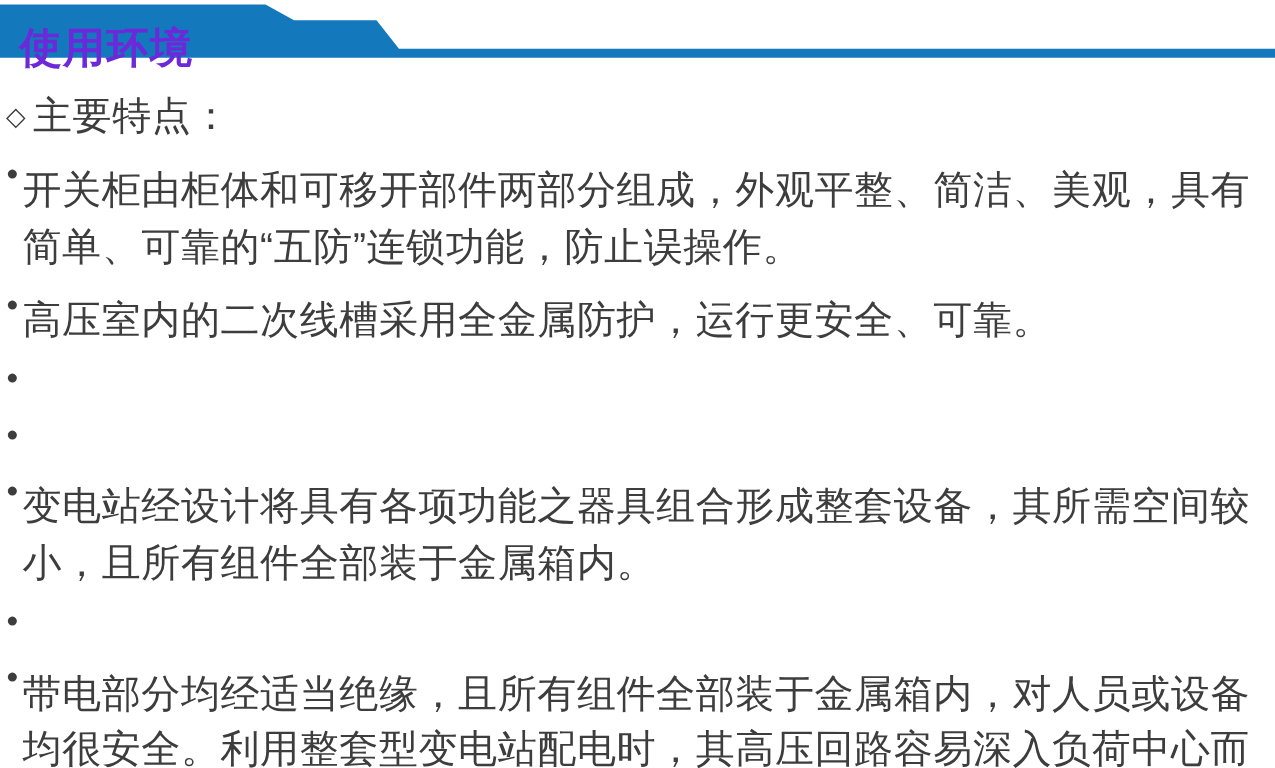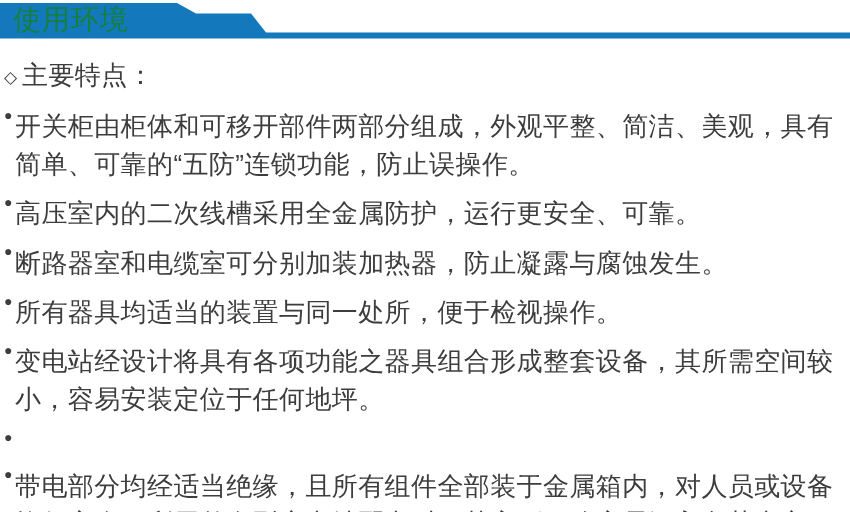--- a/index.html
+++ b/index.html
@@ -25,24 +25,24 @@
   }
   .banner svg {
     position: absolute;
     left: 0; top: 0;
     display: block;
   }
   .banner-shape { fill: var(--banner-blue, #1478bd); }
   .banner-title {
     position: absolute;
     left: 13px;
-    top: 6px;
+    top: 18px;
     font-size: 28px;
-    font-weight: normal;
-    color: #15803d;
+    font-weight: bold;
+    color: #6d28d9;
     line-height: 1;
     letter-spacing: 1px;
     white-space: nowrap;
   }
   .banner-subtitle {
     position: absolute;
     left: 138px;
     top: 21px;
     font-size: 14px;
     font-weight: bold;
@@ -68,21 +68,20 @@
     display: flex;
     align-items: center;
     justify-content: flex-start;
     font-size: 17px;
     flex: 0 0 auto;
   }
   .heading-text {
     font-size: 26px;
     line-height: 37.4px;
     letter-spacing: 0.4px;
-    font-family: Liberation Mono, monospace;
   }
   ul.feature-list {
     list-style: none;
     margin: 0;
     padding: 0;
   }
   ul.feature-list li {
     display: flex;
     align-items: flex-start;
   }
@@ -130,32 +129,30 @@
 简单、可靠的“五防”连锁功能，防止误操作。</span>
       </li>
 
       <li>
         <span class="bullet-marker marker">●</span>
         <span class="feature-text txt">高压室内的二次线槽采用全金属防护，运行更安全、可靠。</span>
       </li>
 
       <li>
         <span class="bullet-marker marker">●</span>
-        <span class="feature-text txt">断路器室和电缆室可分别加装加热器，防止凝露与腐蚀发生。</span>
       </li>
 
       <li>
         <span class="bullet-marker marker">●</span>
-        <span class="feature-text txt">所有器具均适当的装置与同一处所，便于检视操作。</span>
       </li>
 
       <li>
         <span class="bullet-marker marker">●</span>
         <span class="feature-text txt">变电站经设计将具有各项功能之器具组合形成整套设备，其所需空间较
-小，容易安装定位于任何地坪。</span>
+小，且所有组件全部装于金属箱内。</span>
       </li>
 
       <li>
         <span class="bullet-marker marker">●</span>
       </li>
 
       <li>
         <span class="bullet-marker marker">●</span>
         <span class="feature-text txt">带电部分均经适当绝缘，且所有组件全部装于金属箱内，对人员或设备
 均很安全。利用整套型变电站配电时，其高压回路容易深入负荷中心而

